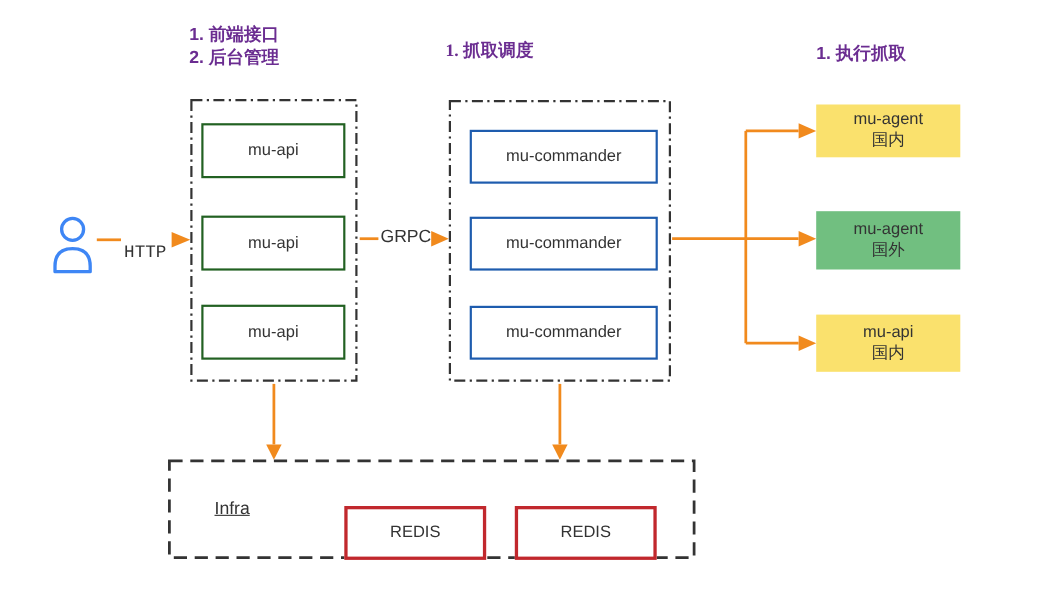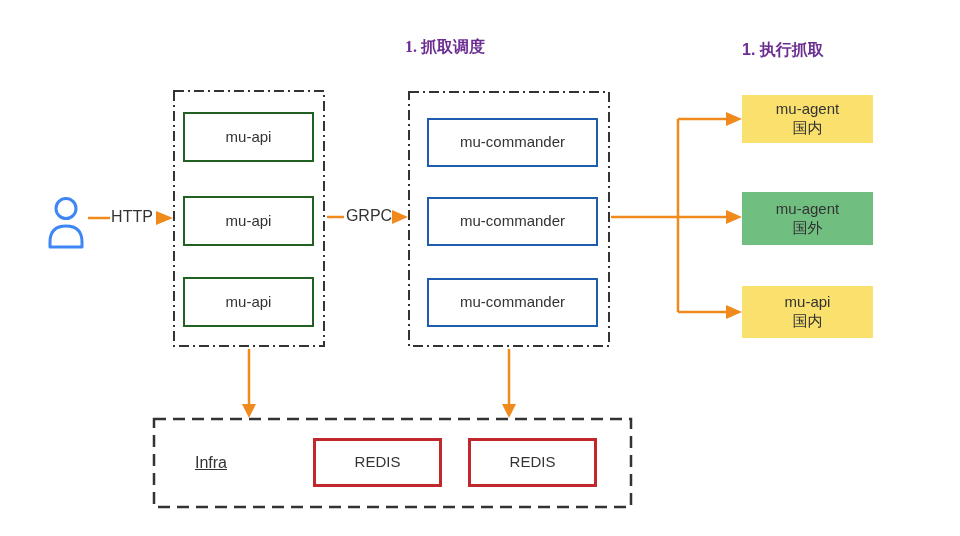--- a/index.html
+++ b/index.html
@@ -15,21 +15,21 @@
   .orange-head{fill:var(--orange);stroke:none;}
   .user-stroke{fill:none;stroke:var(--blue-icon);stroke-width:3;stroke-linecap:round;stroke-linejoin:round;}
   .title{position:absolute;font-weight:bold;font-size:16px;line-height:21px;color:var(--purple);white-space:nowrap;}
   .conn-label{position:absolute;font-size:16px;color:var(--text);text-align:center;white-space:nowrap;}
   .node{
     position:absolute;display:flex;align-items:center;justify-content:center;
     background:#fff;font-size:15px;color:var(--text);text-align:center;line-height:1.25;
   }
   .node.green-b{border:2px solid var(--green-border);}
   .node.blue-b{border:2px solid var(--blue-border);text-align:center;}
-  .node.red-b{border:3px solid var(--red-border);}
+  .node.red-b{border:3px solid var(--red-border);margin-top:22px;}
   .node.fill{border:none;flex-direction:column;justify-content:center;}
   .infra-label{position:absolute;font-size:16px;color:var(--text);}
 </style>
 </head>
 <body>
 
 <div class="stage">
 
   <svg class="overlay">
 
@@ -51,29 +51,33 @@
     <polygon class="orange-head" points="726,112 742,119 726,126"></polygon>
     <polygon class="orange-head" points="726,210 742,217 726,224"></polygon>
     <polygon class="orange-head" points="726,305 742,312 726,319"></polygon>
 
     <path class="orange-line" d="M249 349 V404"></path>
     <polygon class="orange-head" points="242,404 256,404 249,418"></polygon>
     <path class="orange-line" d="M509 349 V404"></path>
     <polygon class="orange-head" points="502,404 516,404 509,418"></polygon>
   </svg>
 
+  <div class="title" style="left:172px;top:21px;">
+    <div>1. 前端接口</div>
+    <div>2. 后台管理</div>
+  </div>
   <div class="title" style="left:405px;top:36px;font-family:Liberation Serif, serif;">1. 抓取调度</div>
   <div class="title" style="left:742px;top:39px;text-align:right;">1. 执行抓取</div>
 
   <svg style="position:absolute;left:45px;top:195px;" width="42" height="56" viewBox="0 0 42 56">
     <circle class="user-stroke" cx="21" cy="13.5" r="10"></circle>
     <path class="user-stroke" d="M37 52 v-5 c0 -12 -7 -16 -16 -16 s-16 4 -16 16 v5 z"></path>
   </svg>
 
-  <div class="conn-label" style="left:108px;top:208px;width:48px;">HTTP</div>
+  <div class="conn-label" style="left:108px;top:221px;width:48px;font-family:Liberation Mono, monospace;">HTTP</div>
   <div class="conn-label" style="left:345px;top:207px;width:48px;">GRPC</div>
 
   <div class="node green-b" style="left:183px;top:112px;width:131px;height:50px;">mu-api</div>
   <div class="node green-b" style="left:183px;top:196px;width:131px;height:50px;">mu-api</div>
   <div class="node green-b" style="left:183px;top:277px;width:131px;height:50px;">mu-api</div>
 
   <div class="node blue-b" style="left:427px;top:118px;width:171px;height:49px;">mu-commander</div>
   <div class="node blue-b" style="left:427px;top:197px;width:171px;height:49px;">mu-commander</div>
   <div class="node blue-b" style="left:427px;top:278px;width:171px;height:49px;">mu-commander</div>
 

